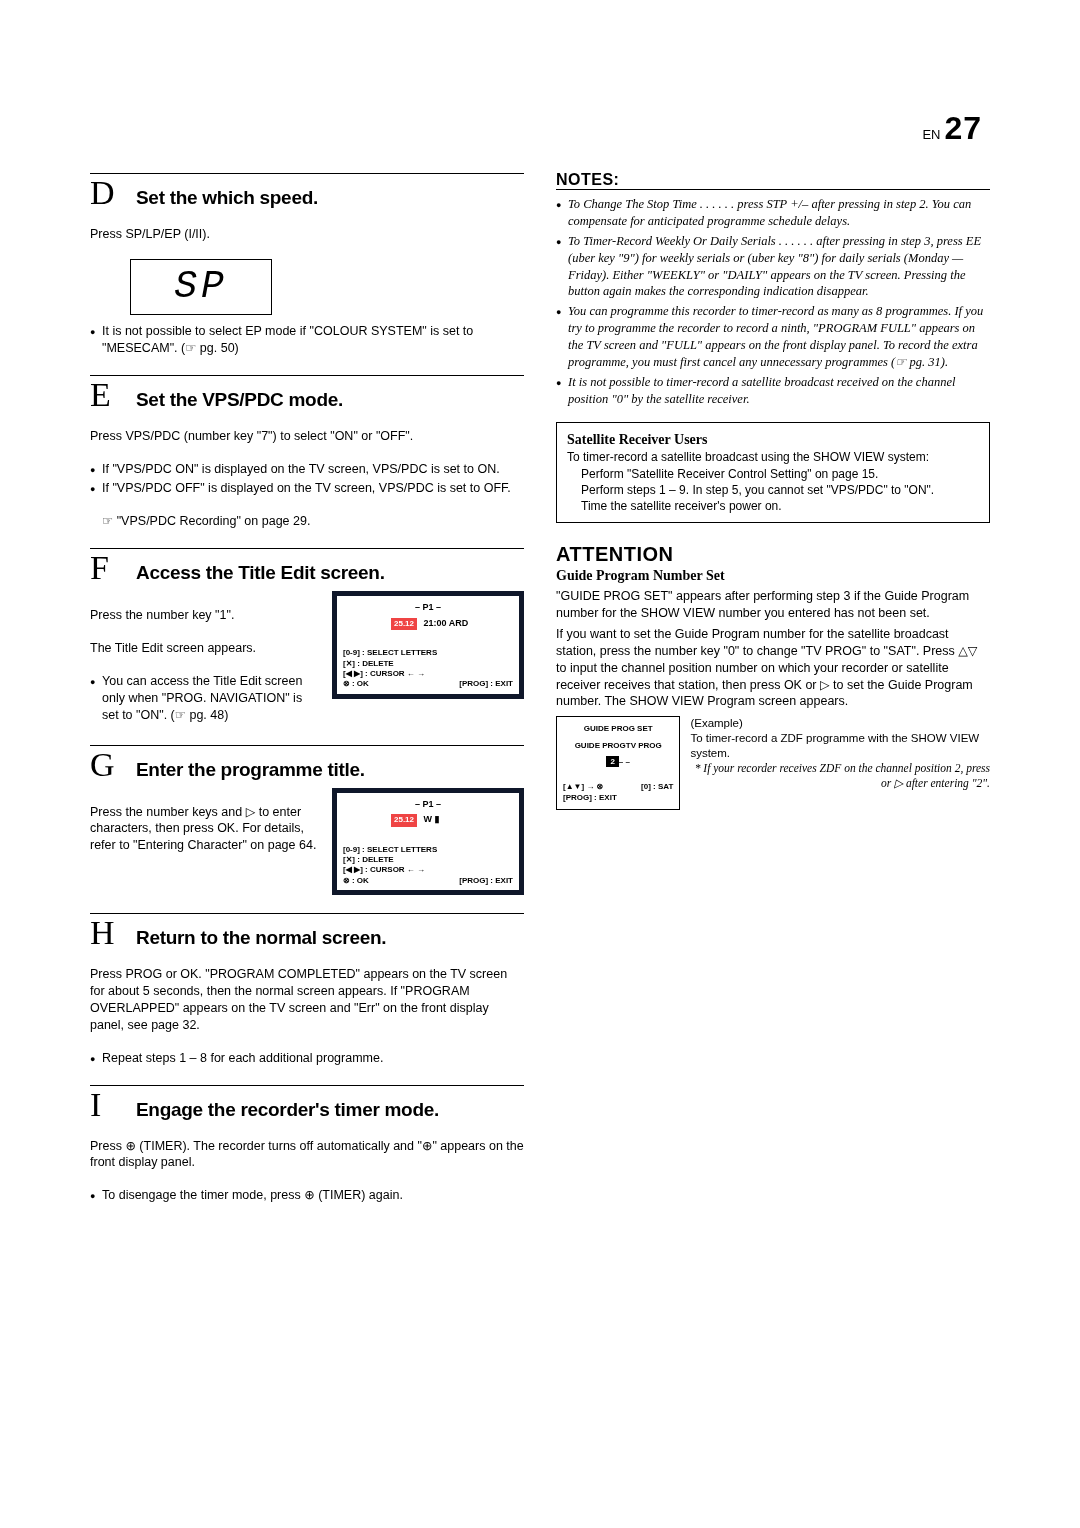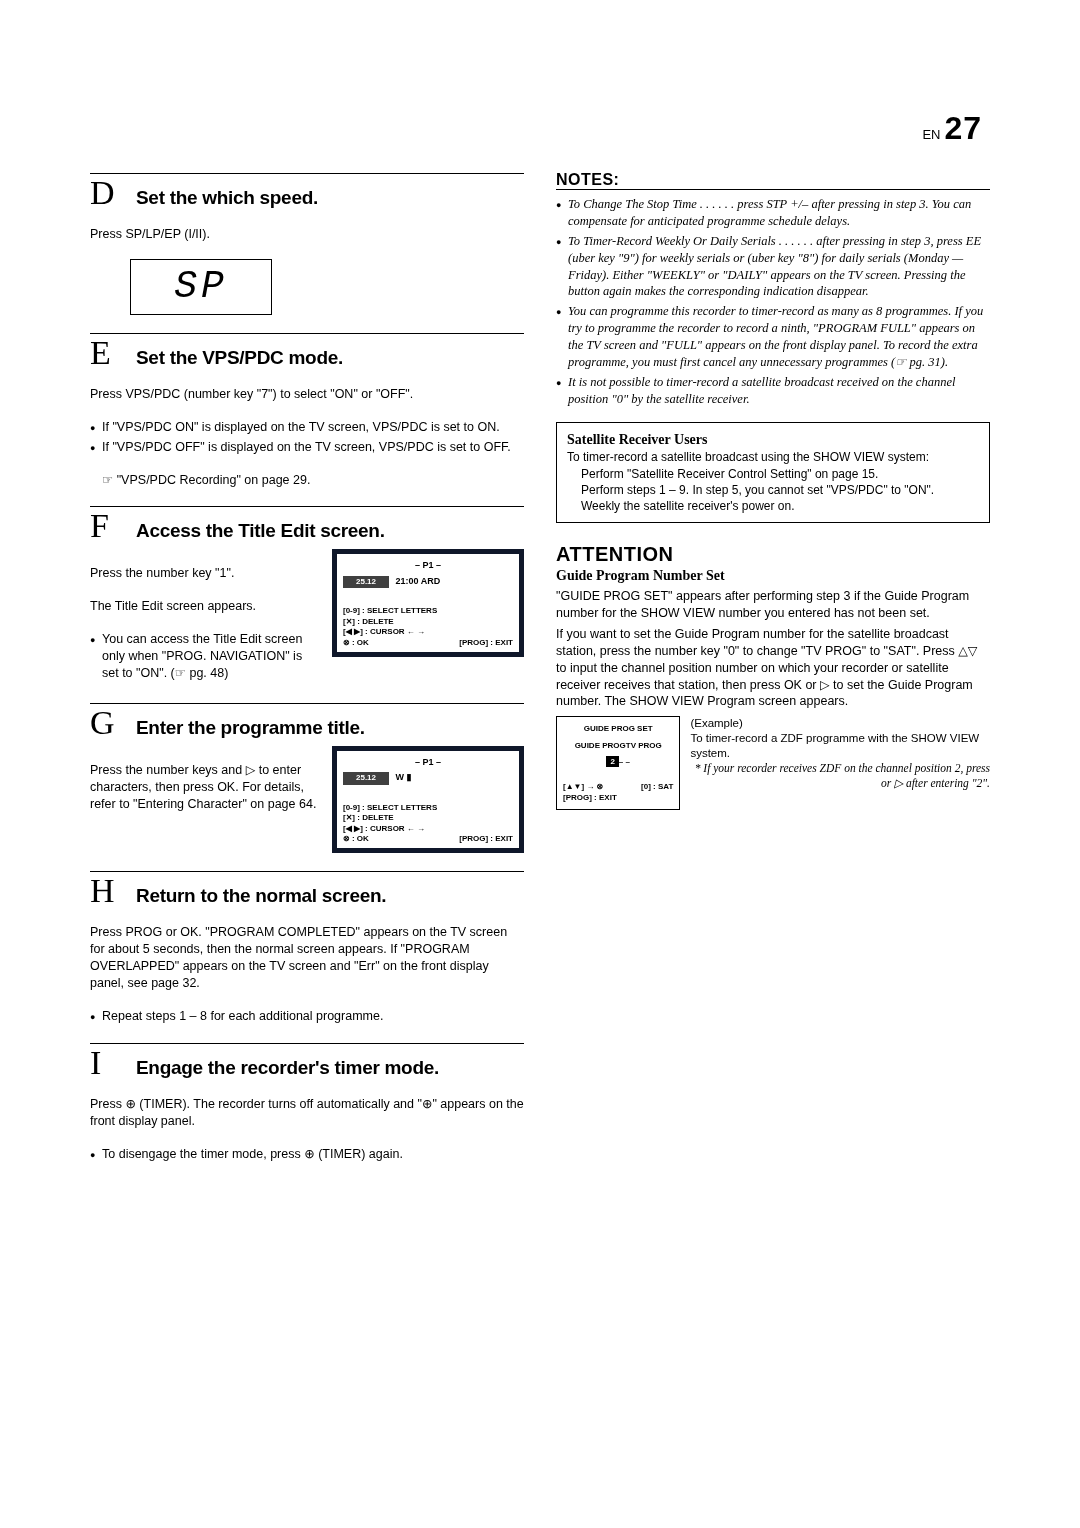--- a/index.html
+++ b/index.html
@@ -64,21 +64,21 @@
   .mini-screen {
     border: 5px solid #0f172a;
     width: 170px;
     font-size: 9px;
     font-weight: bold;
     font-family: Arial, sans-serif;
     padding: 6px 6px 4px 6px;
     line-height: 1.3;
   }
   .mini-screen .hdr { text-align: center; margin-bottom: 4px; }
-  .mini-screen .dateline { background: #404040; color: #fff; display: inline-block; padding: 1px 13px; font-size: 8px; }
+  .mini-screen .dateline { background: #ef4444; color: #fff; display: inline-block; padding: 1px 3px; font-size: 8px; margin-left: 48px; }
   .mini-screen .timeline { font-size: 9px; margin-left: 4px; }
   .mini-screen .legend { margin-top: 18px; font-size: 8px; }
   .mini-screen .legend .ok-exit { display: flex; justify-content: space-between; }
   .notes-head { font-family: 'Arial Black', Arial, sans-serif; font-weight: 900; font-size: 16px; letter-spacing: 0.5px; border-bottom: 1px solid #000; margin-bottom: 6px; }
   .notes-list .bullet { font-style: italic; font-family: 'Times New Roman', serif; font-size: 12.5px; line-height: 1.35; }
   .sat-box {
     border: 1px solid #000;
     padding: 8px 10px;
     margin-top: 14px;
     font-size: 12px;
@@ -115,20 +115,21 @@
   <div class="col">
 
     <div class="step">
       <div class="step-head">
         <div class="step-letter">D</div>
         <div class="step-title">Set the which speed.</div>
       </div>
       <div class="step-body">
         <p>Press SP/LP/EP (I/II).</p>
         <div class="sp-display">SP</div>
+        <div class="bullet">It is not possible to select EP mode if "COLOUR SYSTEM" is set to "MESECAM". (☞ pg. 50)</div>
       </div>
     </div>
 
     <div class="step">
       <div class="step-head">
         <div class="step-letter">E</div>
         <div class="step-title">Set the VPS/PDC mode.</div>
       </div>
       <div class="step-body">
         <p>Press VPS/PDC (number key "7") to select "ON" or "OFF".</p>
@@ -217,33 +218,33 @@
         <div class="bullet">To disengage the timer mode, press ⊕ (TIMER) again.</div>
       </div>
     </div>
 
   </div>
 
   <div class="col">
     <div class="notes-head">NOTES:</div>
     <div class="notes-list">
       <div class="bullet">To Change The Stop Time . . .
-. . . press STP +/– after pressing   in step 3. You can compensate for anticipated programme schedule delays.</div>
+. . . press STP +/– after pressing   in step 2. You can compensate for anticipated programme schedule delays.</div>
       <div class="bullet">To Timer-Record Weekly Or Daily Serials . . .
 . . . after pressing   in step 3, press EE   (uber key "9") for weekly serials or   (uber key "8") for daily serials (Monday — Friday). Either "WEEKLY" or "DAILY" appears on the TV screen. Pressing the button again makes the corresponding indication disappear.</div>
       <div class="bullet">You can programme this recorder to timer-record as many as 8 programmes. If you try to programme the recorder to record a ninth, "PROGRAM FULL" appears on the TV screen and "FULL" appears on the front display panel. To record the extra programme, you must first cancel any unnecessary programmes (☞ pg. 31).</div>
       <div class="bullet">It is not possible to timer-record a satellite broadcast received on the channel position "0" by the satellite receiver.</div>
     </div>
 
     <div class="sat-box">
       <div class="title">Satellite Receiver Users</div>
       <div>To timer-record a satellite broadcast using the SHOW VIEW system:</div>
       <div style="padding-left:14px;">Perform "Satellite Receiver Control Setting" on page 15.</div>
       <div style="padding-left:14px;">Perform steps 1 – 9. In step 5, you cannot set "VPS/PDC" to "ON".</div>
-      <div style="padding-left:14px;">Weekly the satellite receiver's power on.</div>
+      <div style="padding-left:14px;">Time the satellite receiver's power on.</div>
     </div>
 
     <div class="attention-head">ATTENTION</div>
     <div class="attention-sub">Guide Program Number Set</div>
     <p style="font-size:12.5px; line-height:1.35; margin:4px 0;">"GUIDE PROG SET" appears after performing step 3 if the Guide Program number for the SHOW VIEW number you entered has not been set.</p>
     <p style="font-size:12.5px; line-height:1.35; margin:4px 0;">If you want to set the Guide Program number for the satellite broadcast station, press the number key "0" to change "TV PROG" to "SAT". Press △▽ to input the channel position number on which your recorder or satellite receiver receives that station, then press OK or ▷ to set the Guide Program number. The SHOW VIEW Program screen appears.</p>
 
     <div class="flex-row" style="margin-top:6px;">
       <div class="guide-box">
         <div class="title">GUIDE PROG SET</div>

